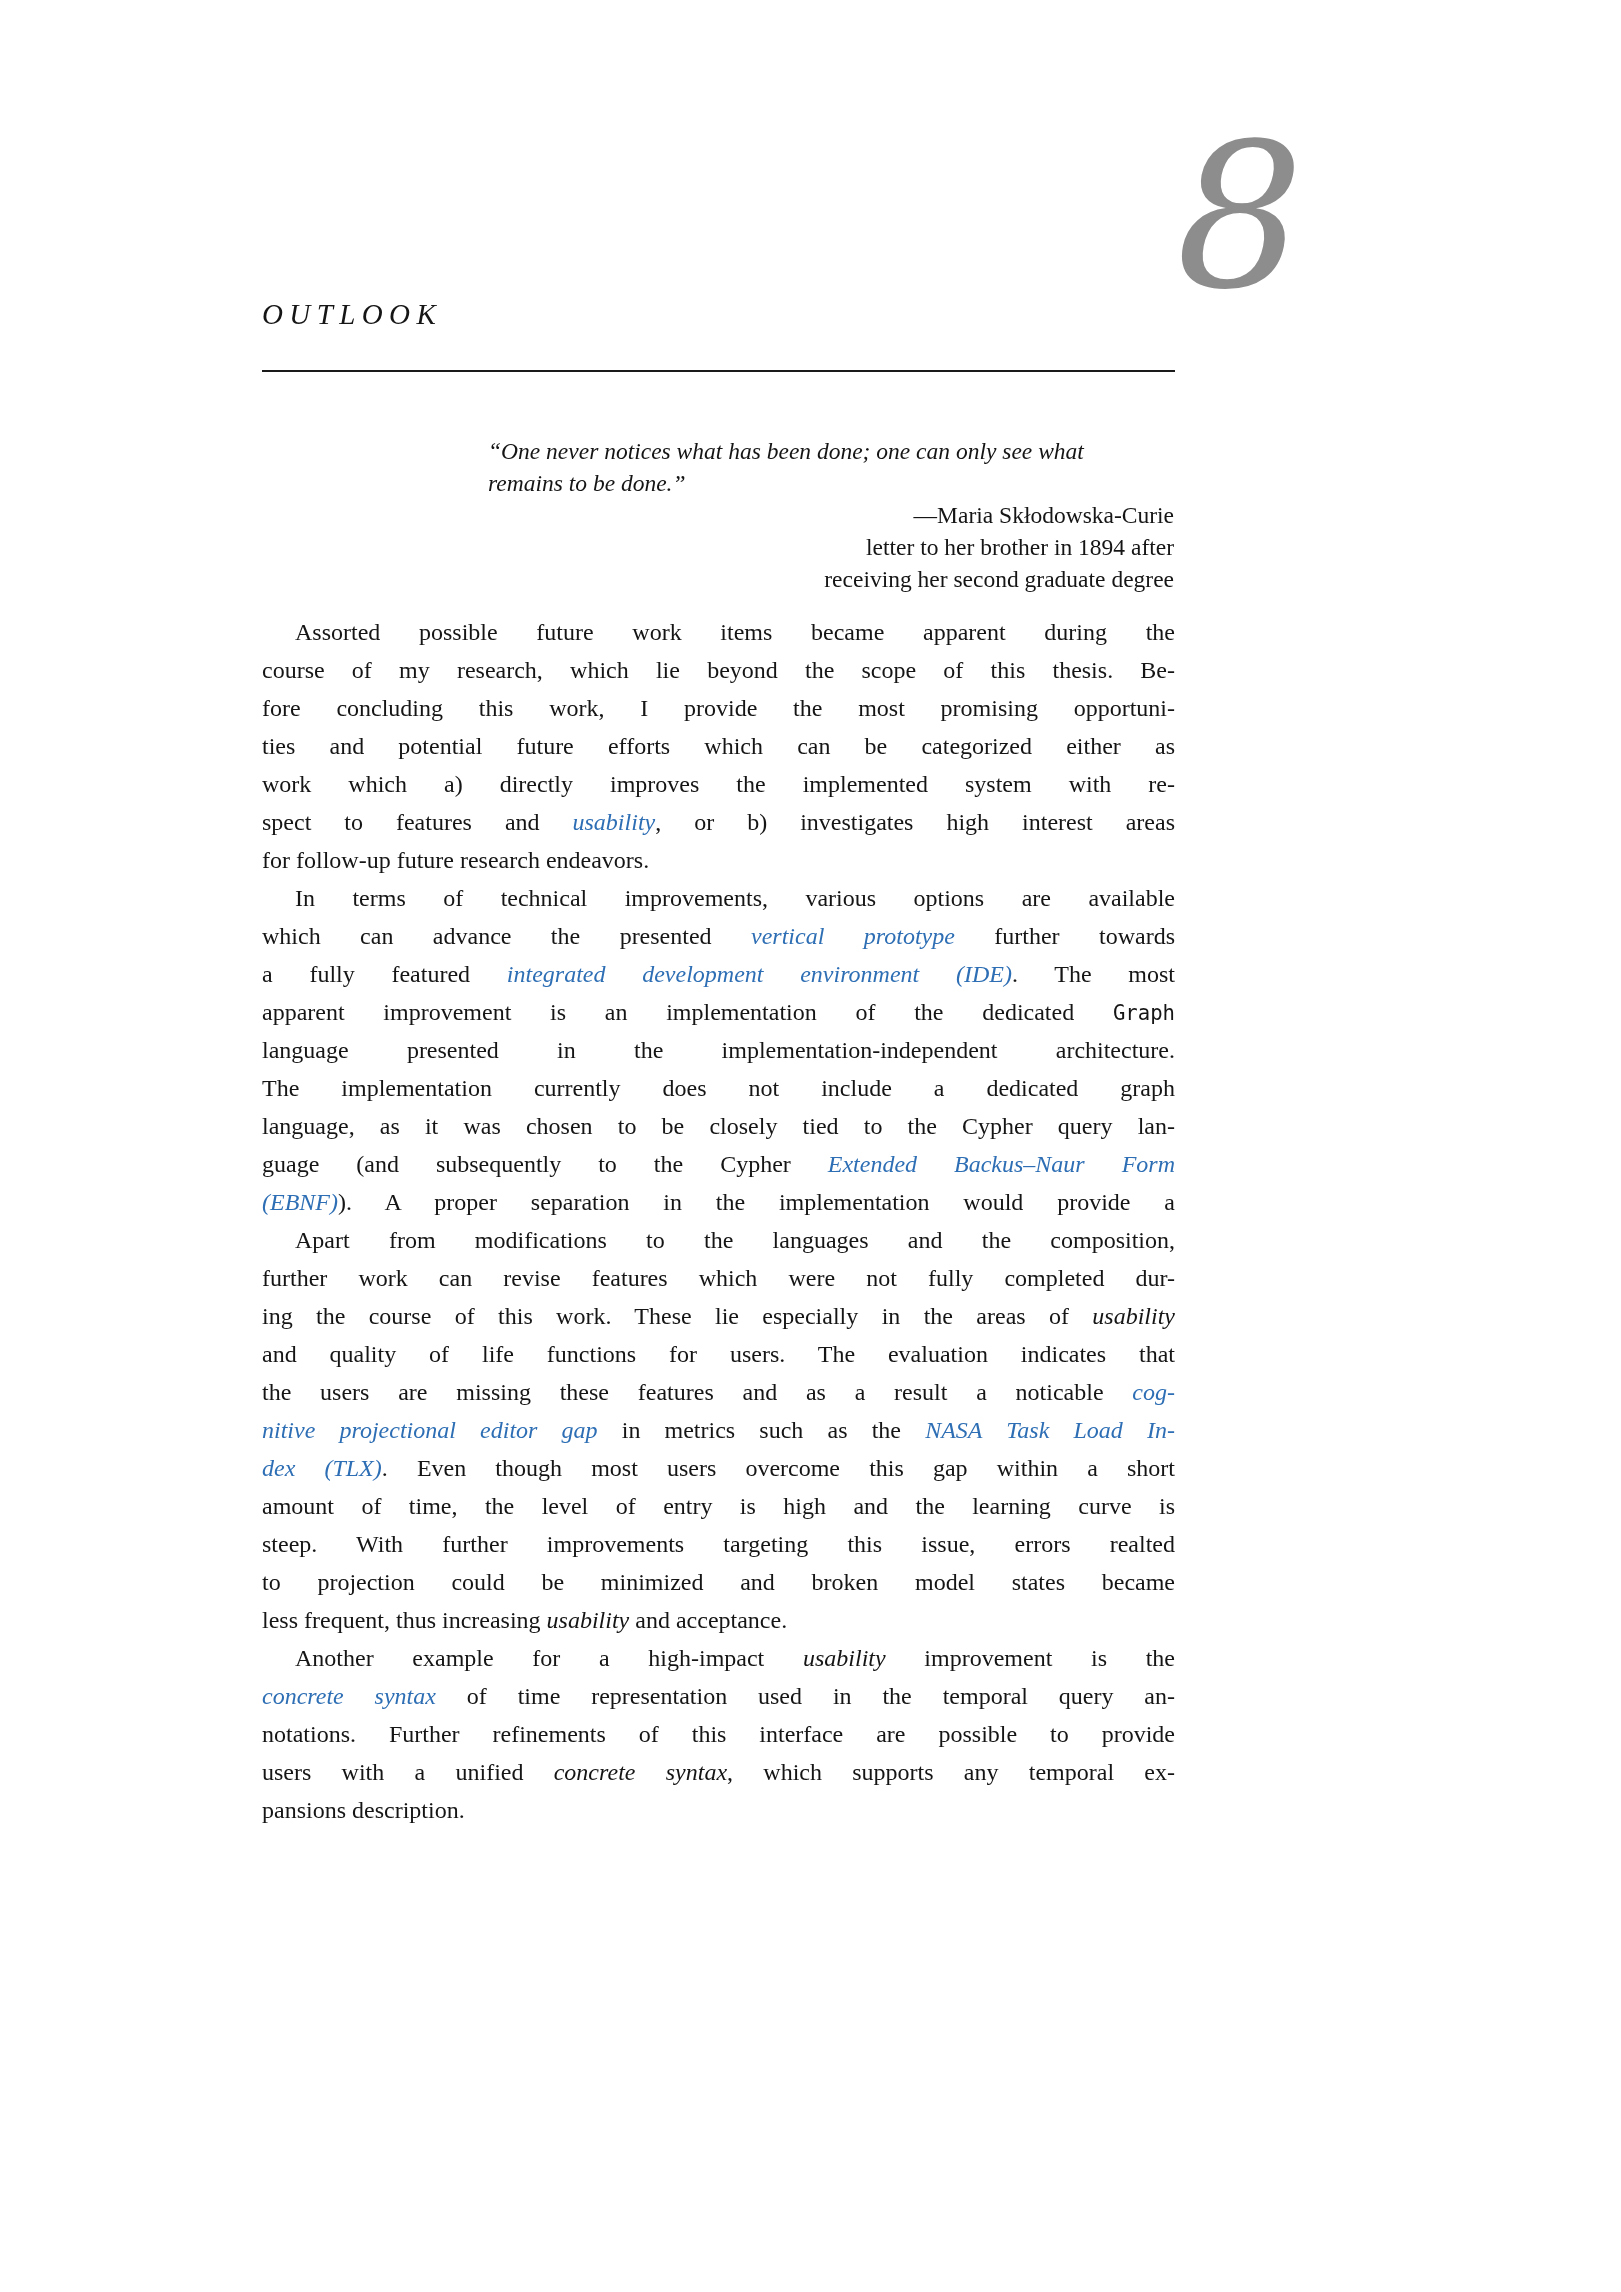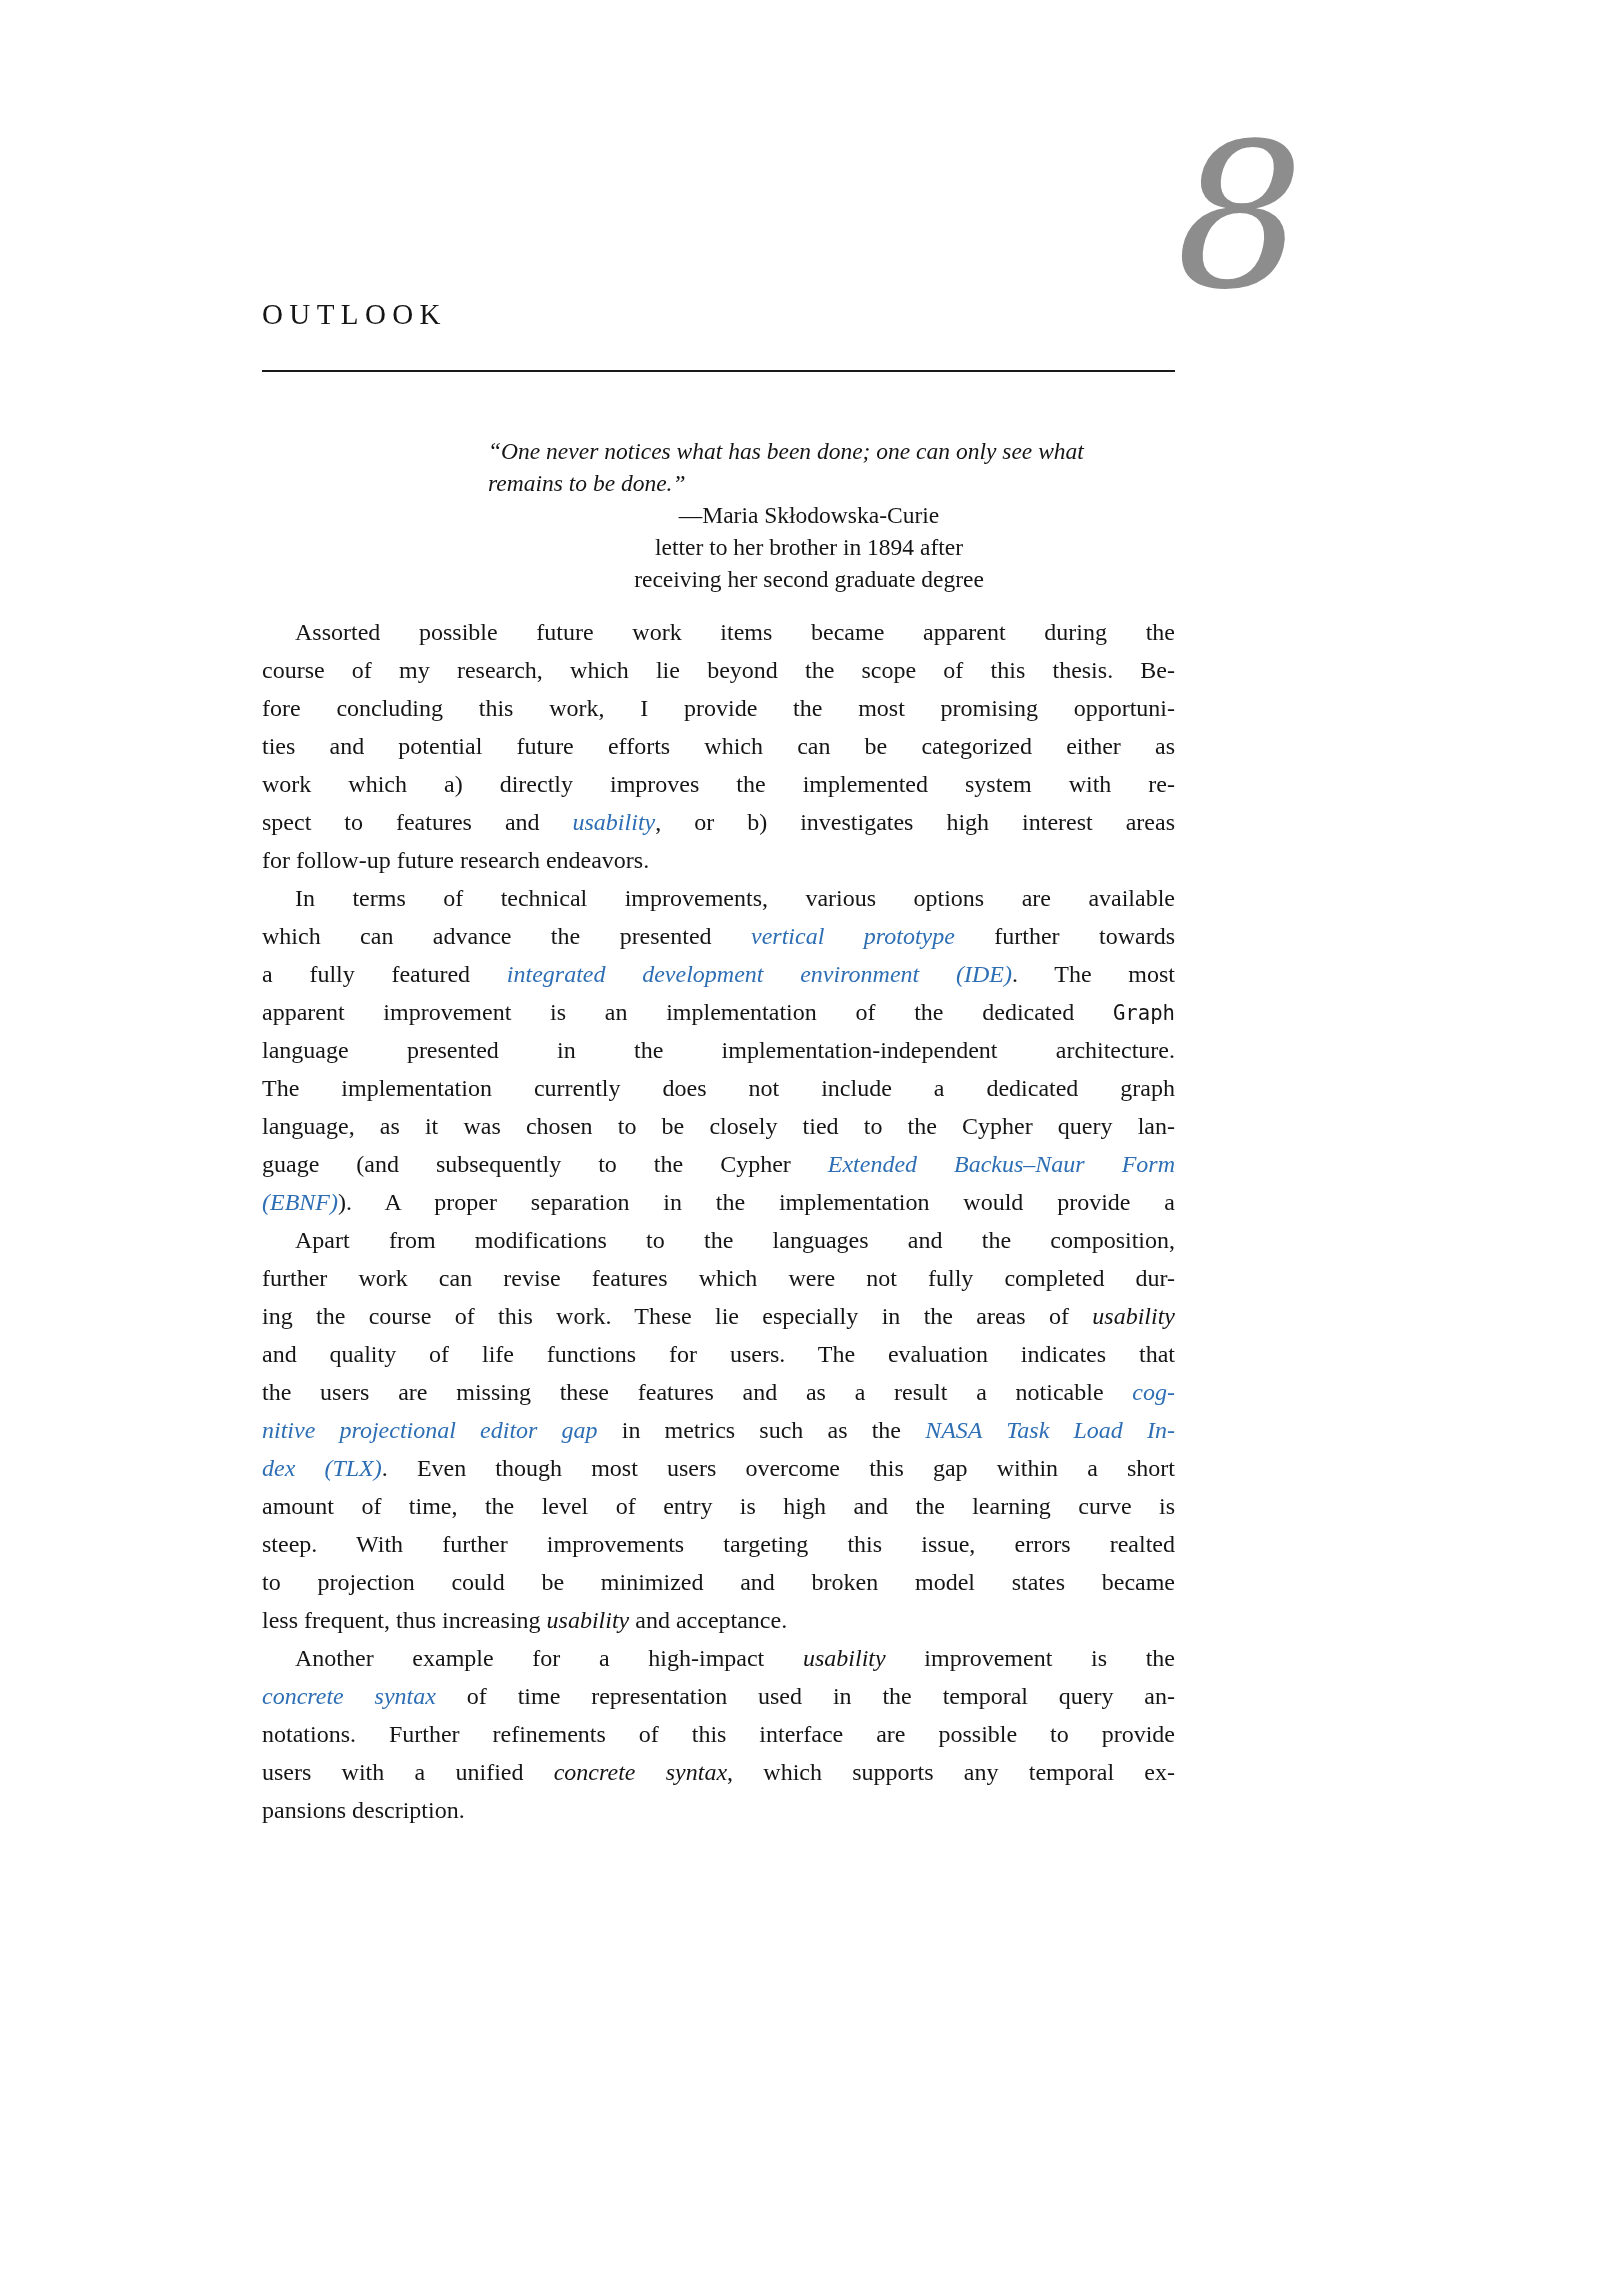--- a/index.html
+++ b/index.html
@@ -23,39 +23,40 @@
     color: var(--chapnum, #8d8d8d);
   }
   .chapter-title {
     position: absolute;
     left: 262px;
     top: 297px;
     font-size: 29px;
     letter-spacing: 6.4px;
     line-height: 1.2;
     color: var(--text, #151515);
+    font-style: italic;
   }
   .title-rule {
     position: absolute;
     left: 262px;
     top: 370px;
     width: 913px;
     height: 2px;
     background: var(--rule, #1a1a1a);
   }
   .epigraph {
     position: absolute;
     left: 444px;
     top: 435px;
     width: 730px;
     font-size: 23.5px;
     line-height: 32px;
   }
   .epigraph .quote { font-style: italic; text-align: left; margin-left: 44px; }
-  .epigraph .attribution { font-style: normal; text-align: center; }
+  .epigraph .attribution { font-style: normal; text-align: right; }
   .body {
     position: absolute;
     left: 262px;
     top: 613px;
     width: 913px;
     font-size: 24px;
   }
   .line {
     height: 38px;
     line-height: 38px;

